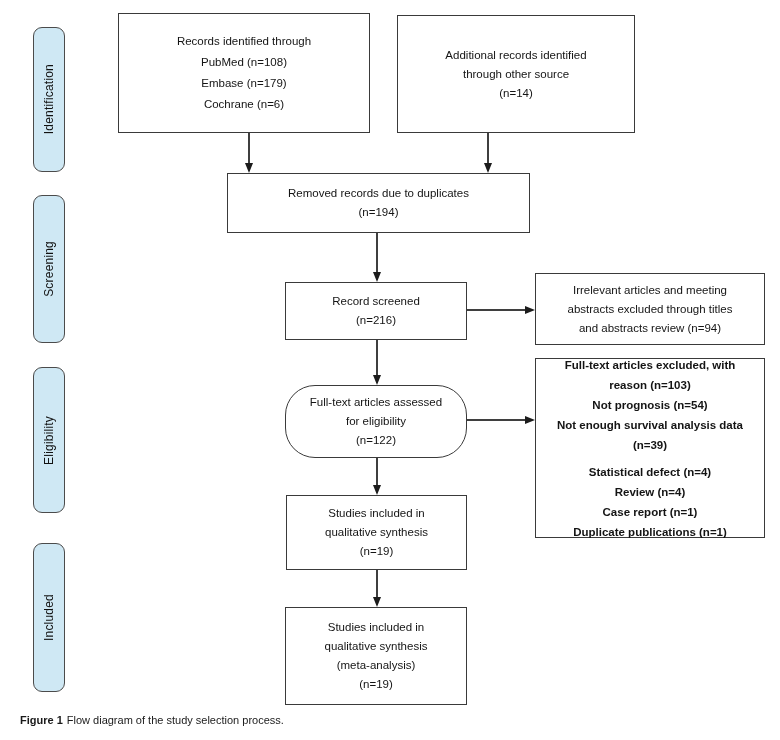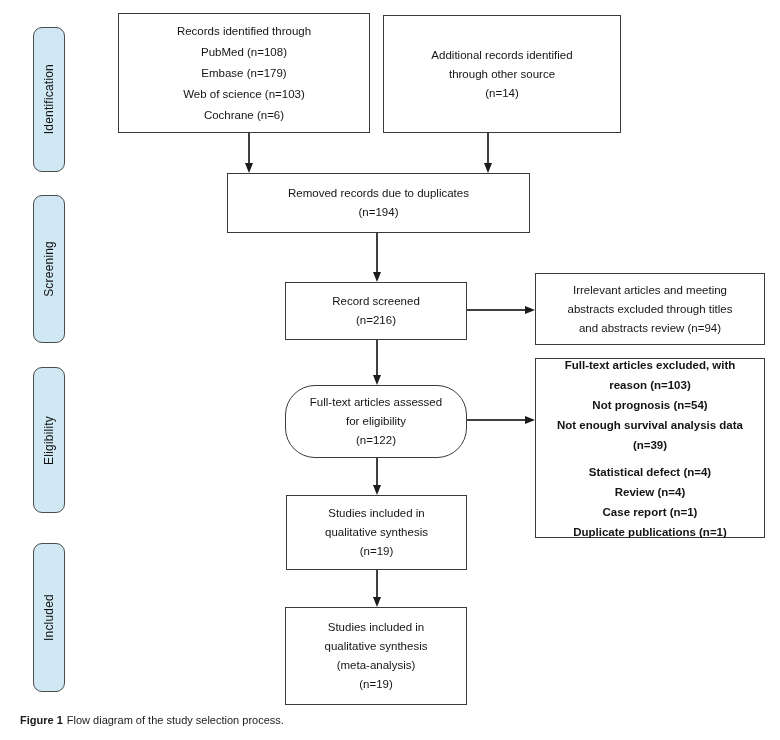--- a/index.html
+++ b/index.html
@@ -93,25 +93,24 @@
     <span class="stage-label">Eligibility</span>
   </div>
   <div class="stage" style="top:543px;height:149px;">
     <span class="stage-label">Included</span>
   </div>
 
   <div class="node lh21" style="left:118px;top:13px;width:252px;height:120px;">
     <span class="ln">Records identified through</span>
     <span class="ln">PubMed (n=108)</span>
     <span class="ln">Embase (n=179)</span>
-    <span class="ln">Web of science (n=103)</span>
     <span class="ln">Cochrane (n=6)</span>
   </div>
 
-  <div class="node" style="left:383px;top:15px;width:238px;height:118px;">
+  <div class="node" style="left:397px;top:15px;width:238px;height:118px;">
     <span class="ln">Additional records identified</span>
     <span class="ln">through other source</span>
     <span class="ln">(n=14)</span>
   </div>
 
   <div class="node" style="left:227px;top:173px;width:303px;height:60px;">
     <span class="ln">Removed records due to duplicates</span>
     <span class="ln">(n=194)</span>
   </div>
 

